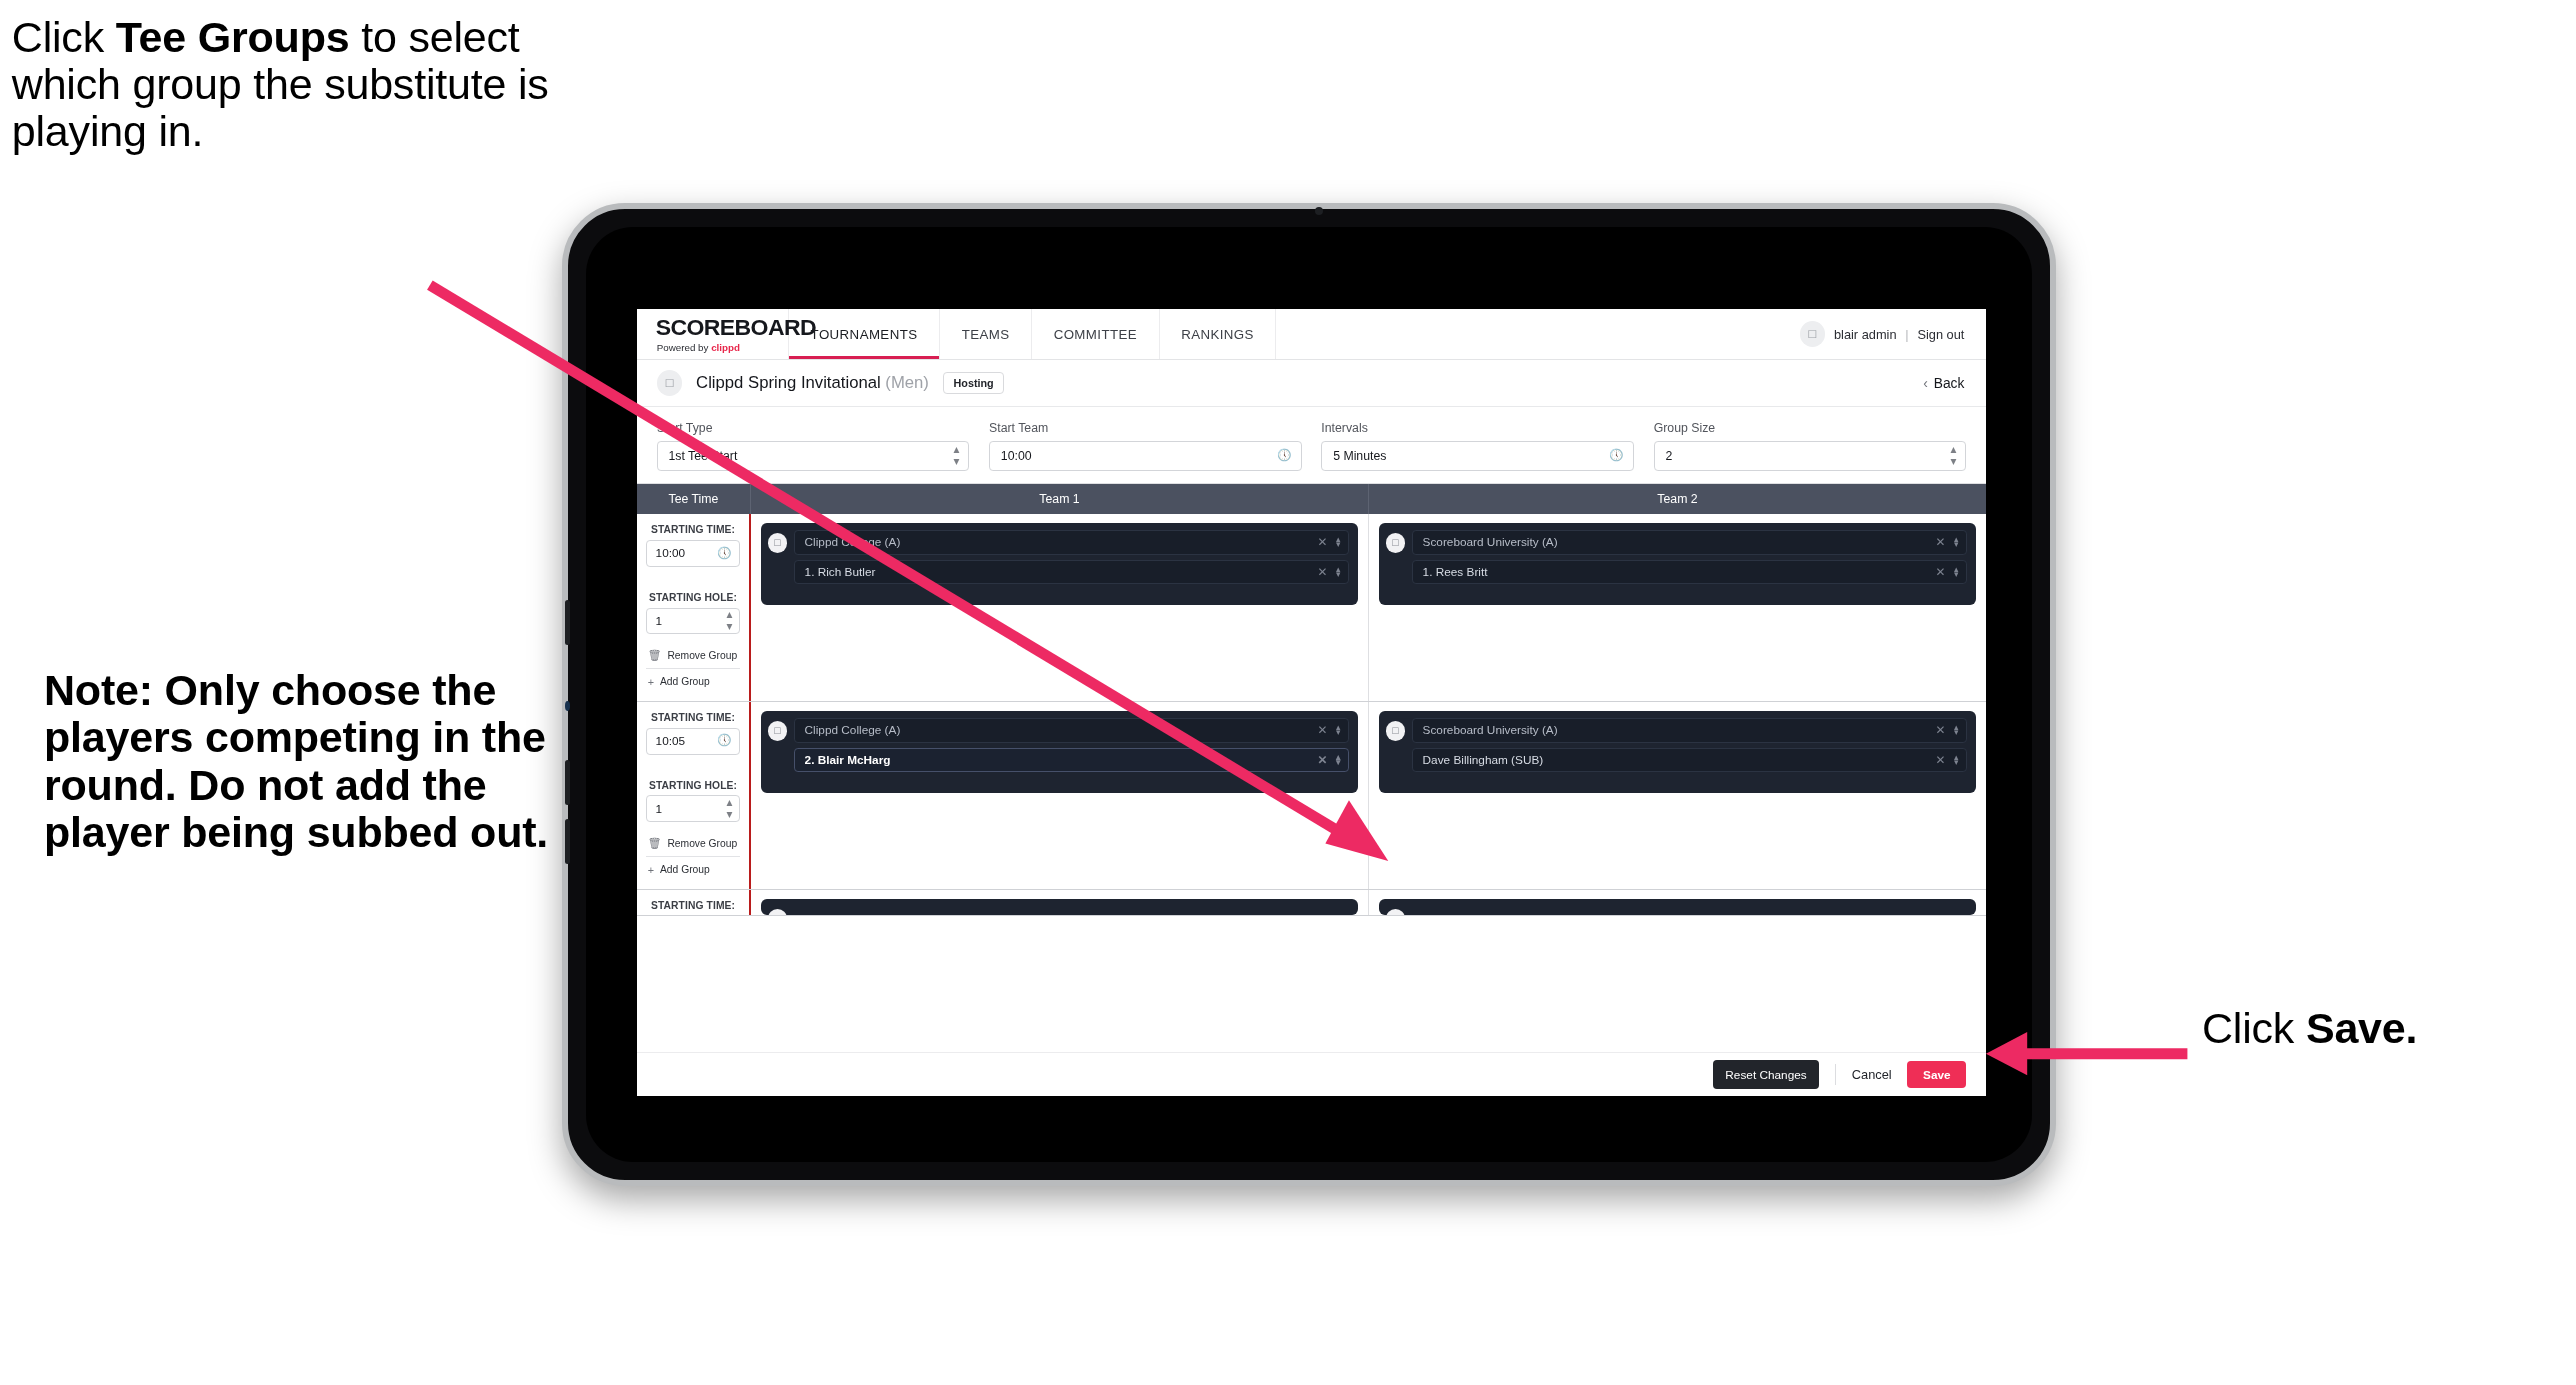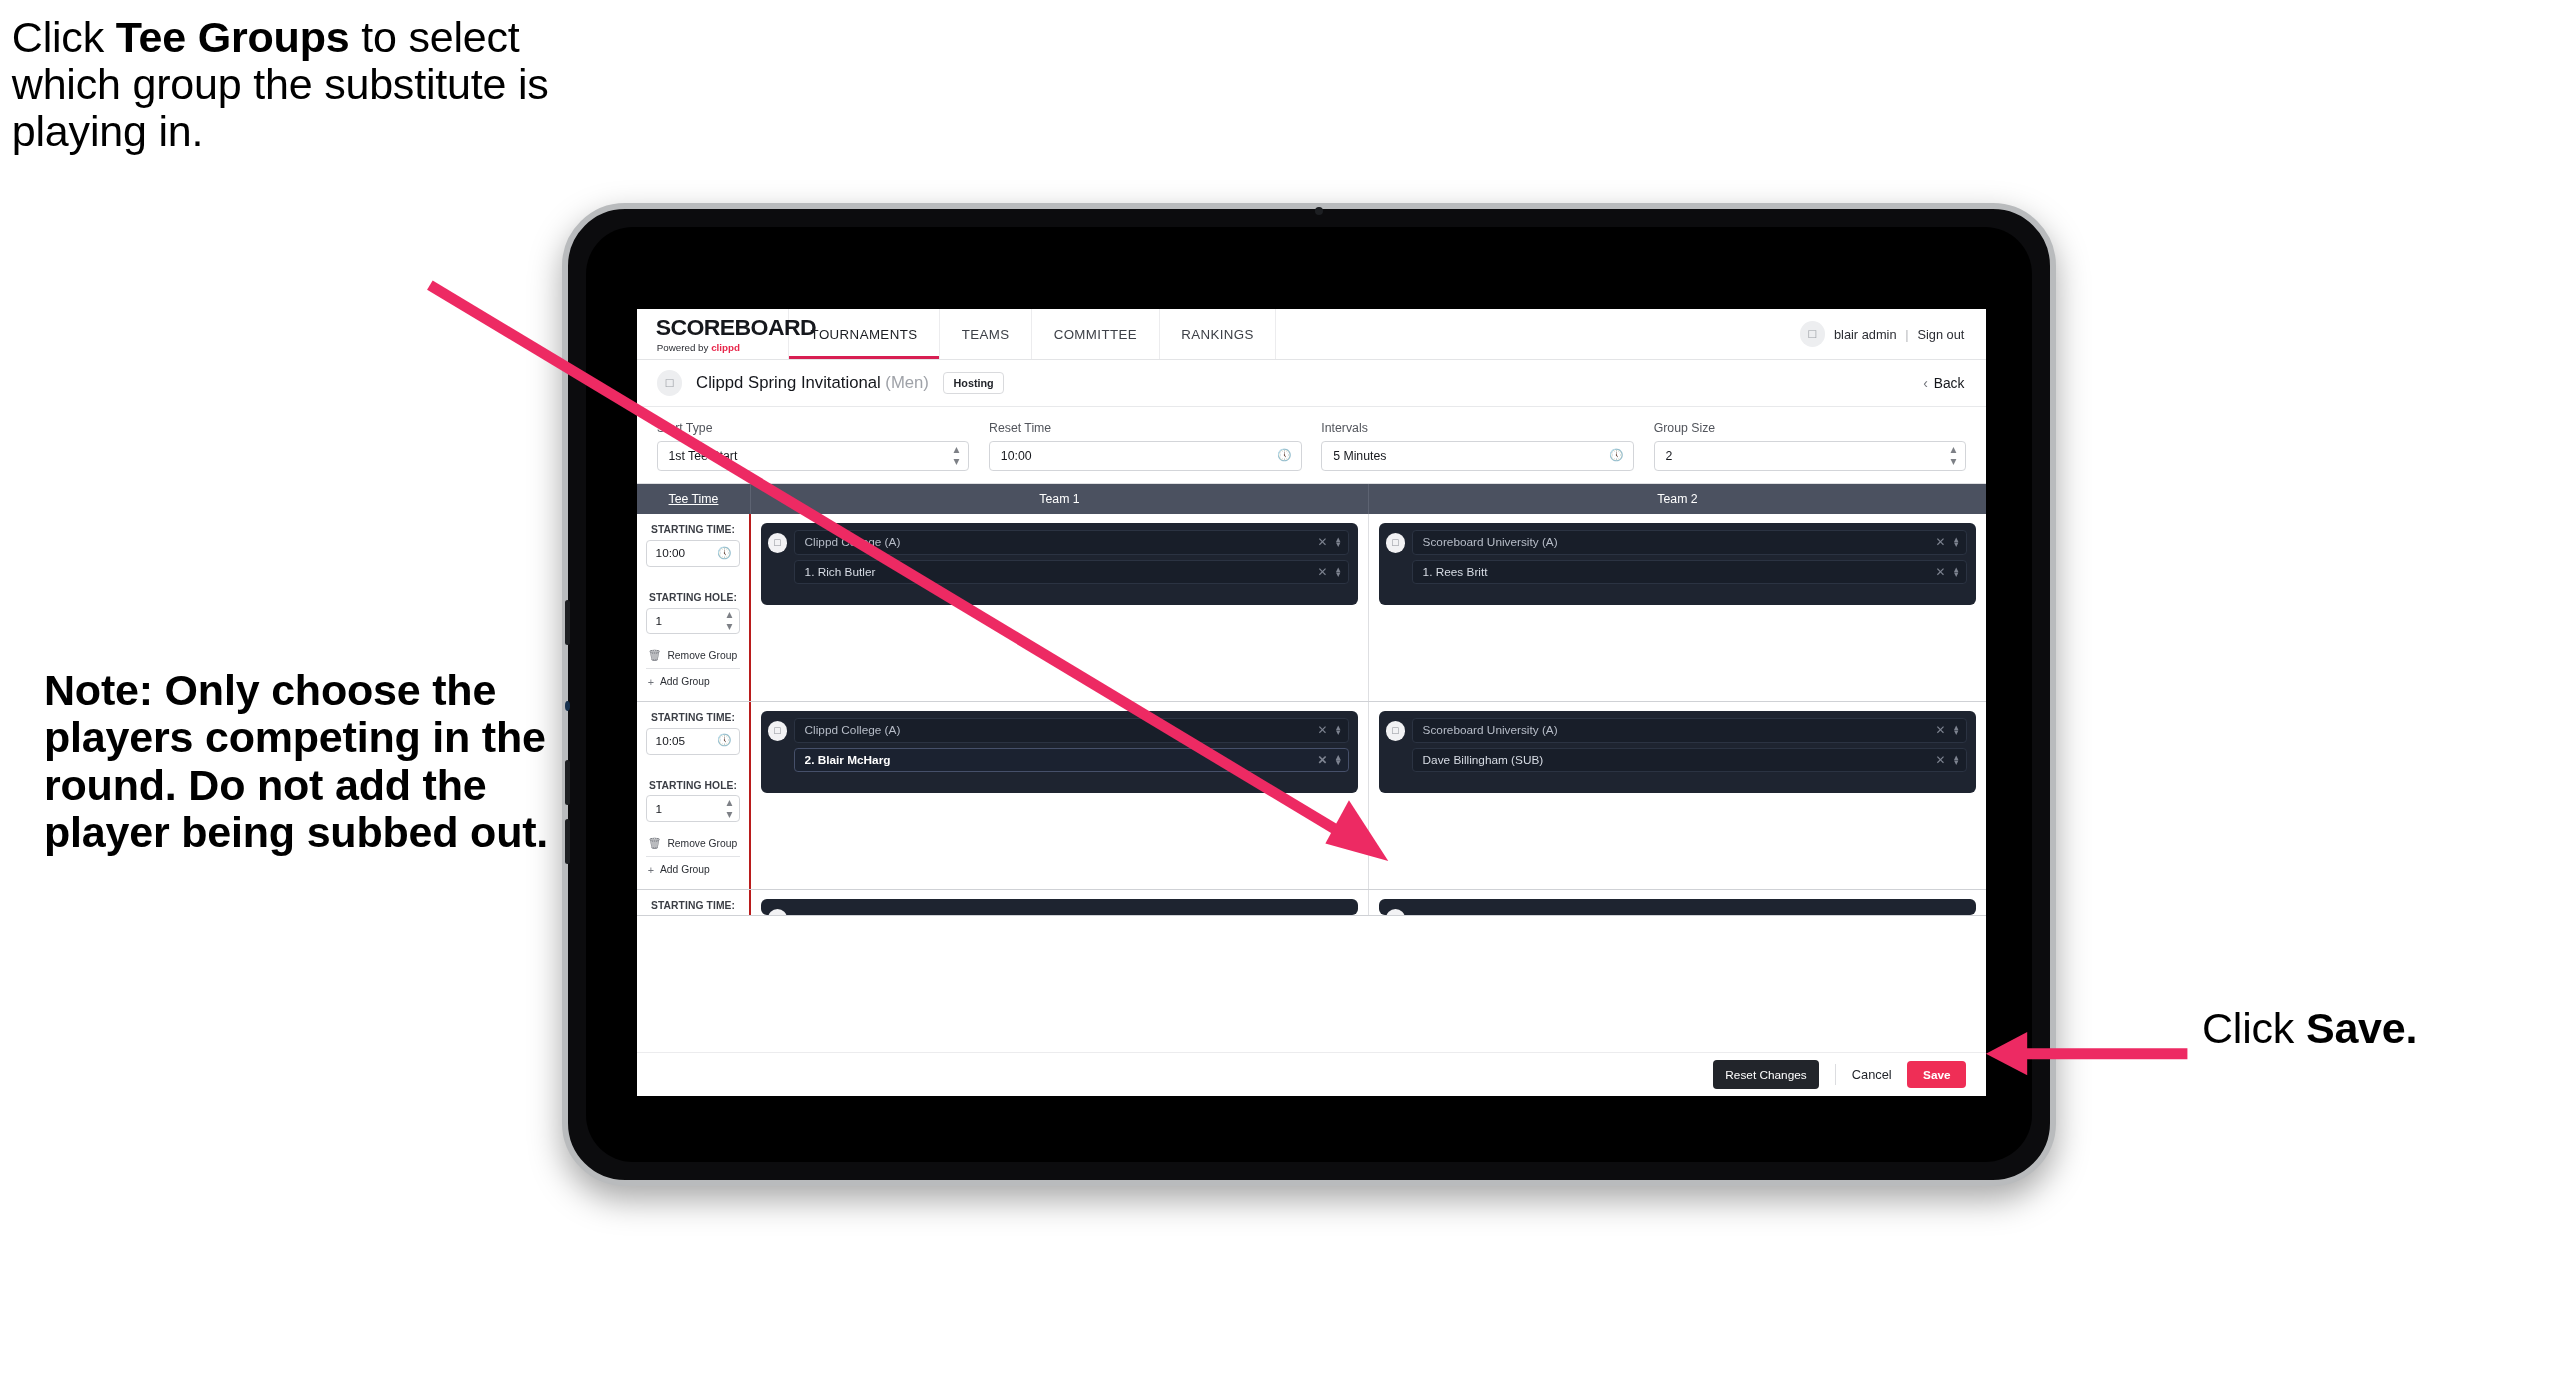--- a/index.html
+++ b/index.html
@@ -131,21 +131,21 @@
   .spin{ display:flex; flex-direction:column; line-height:.62; font-size:9.8px; color:#6f7279; }
 
   
   #tbl{ border-top:1px solid #dedfe2; }
   #thead{ display:flex; height:30.5px; background:#4b5160; color:#fff; }
   #thead .h{
     display:flex; align-items:center; justify-content:center;
     font-size:12.3px; border-right:1px solid #5d6372;
   }
   #thead .h:last-child{ border-right:none; }
-  .col-tee{ width:114px; flex:0 0 114px;text-decoration:underline; }
+  .col-tee{ width:114px; flex:0 0 114px; }
   .col-team{ flex:1 1 0; }
 
   .grow{ display:flex; border-bottom:1px solid #cfd1d5; background:#fff; }
   .grow.partial{ height:25.6px; overflow:hidden; }
 
   .teecell{
     width:114px; flex:0 0 114px; border-right:2px solid #b91c1c;
     padding:9.8px 8.8px 7.9px 8.8px; display:flex; flex-direction:column; align-items:center;
   }
   .teecell .cap{
@@ -256,21 +256,21 @@
       <div class="ctl">
         <span class="val">1st Tee Start</span>
         <span class="ic spin">
             <span>▴</span>
             <span>▾</span>
           </span>
       </div>
     </div>
 
     <div class="fld">
-      <div class="lab">Reset Time</div>
+      <div class="lab">Start Team</div>
       <div class="ctl">
         <span class="val">10:00</span>
         <span class="ic">🕔</span>
       </div>
     </div>
 
     <div class="fld">
       <div class="lab">Intervals</div>
       <div class="ctl">
         <span class="val">5 Minutes</span>

